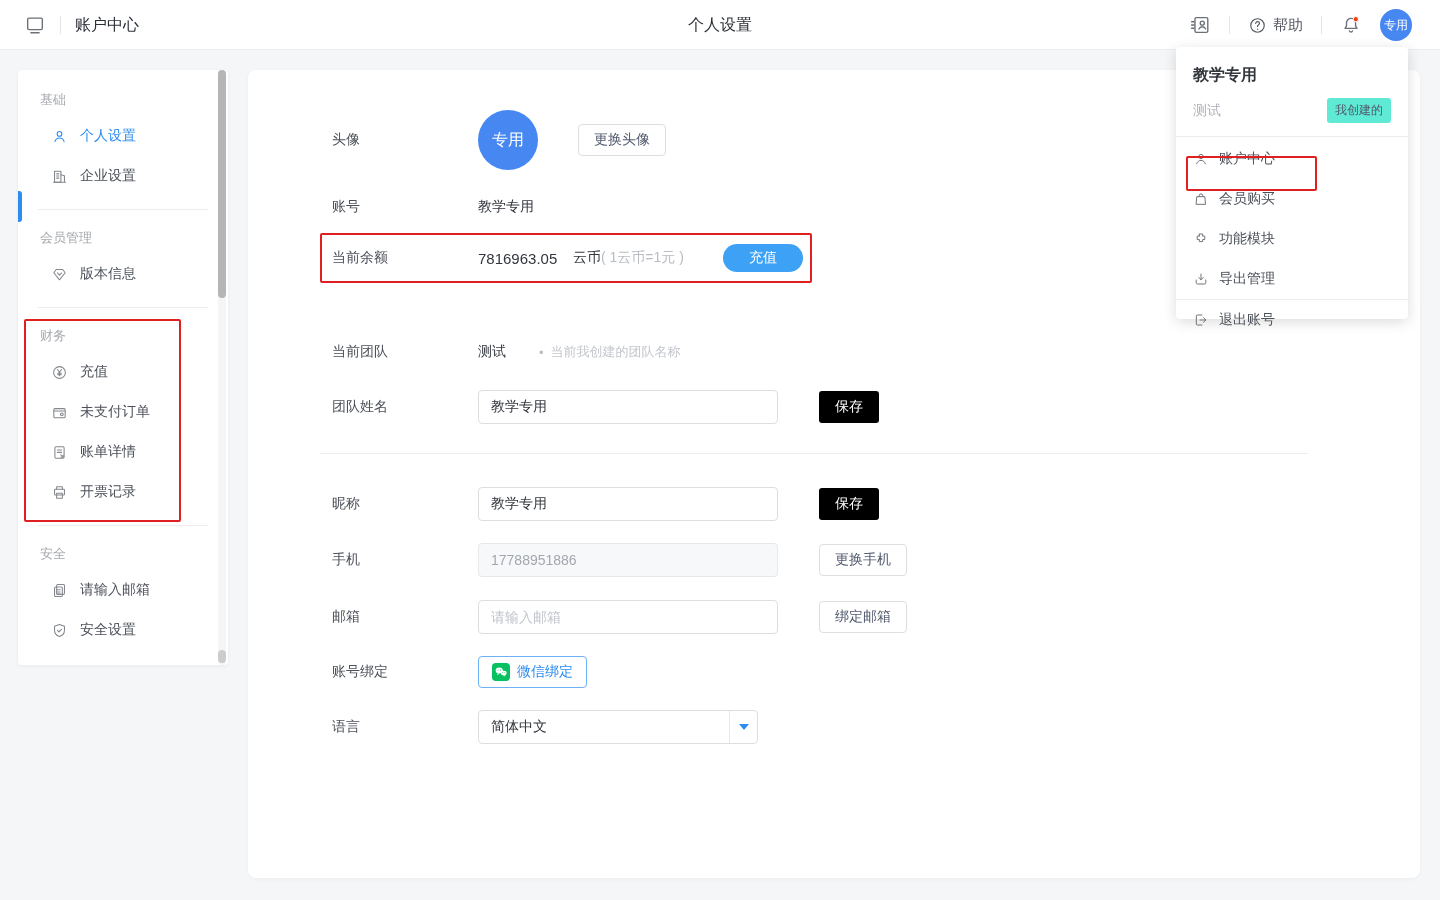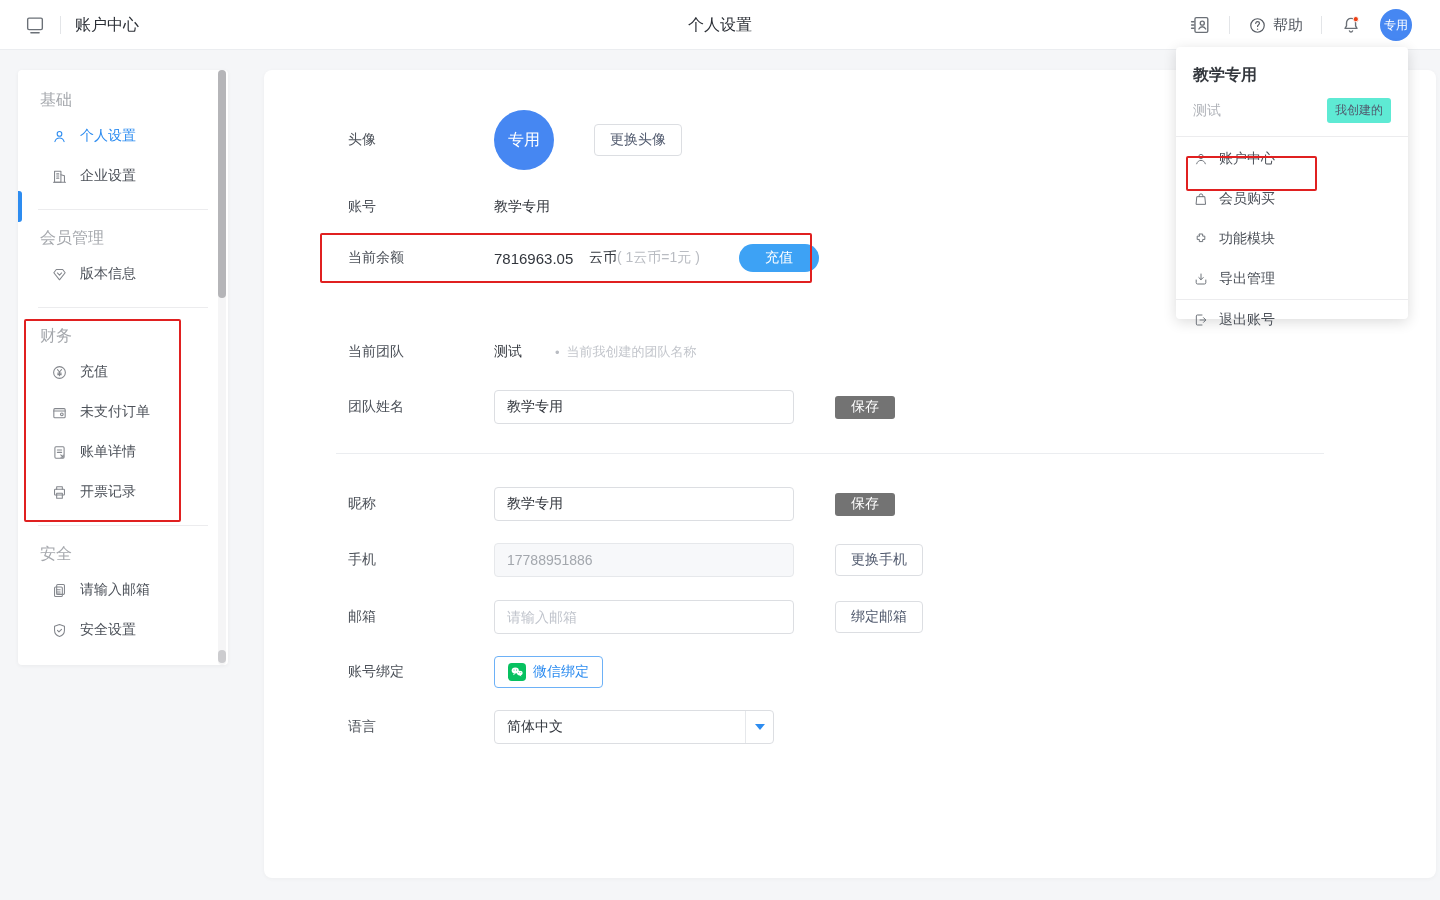--- a/index.html
+++ b/index.html
@@ -31,56 +31,56 @@
     width:32px; height:32px; border-radius:50%; background:#4687f2; color:#fff;
     font-size:12px; display:flex; align-items:center; justify-content:center; cursor:pointer;
   }
 
   
   .sidebar {
     position:absolute; left:18px; top:70px; width:210px; height:595px;
     background:#fff; border-radius:4px; box-shadow:0 1px 4px rgba(0,0,0,.05);
     padding-top:18px; z-index:5;
   }
-  .s-title { height:24px; line-height:24px; padding-left:22px; font-size:16px; color:#a5a8ad; }
+  .s-title { height:24px; line-height:24px; padding-left:22px; font-size:13px; color:#a5a8ad; }
   .s-item {
     height:40px; display:flex; align-items:center; gap:12px; padding-left:33px;
     font-size:14px; color:#4c5159; cursor:pointer; position:relative;
   }
   .s-item svg { width:17px; height:17px; color:#84878d; flex:0 0 auto; }
   .s-item.active { color:#2d8cf0; }
   .s-item.active svg { color:#2d8cf0; }
   .active-bar {
     position:absolute; left:0; top:121px; width:4px; height:31px;
     background:#2d8cf0; border-radius:0 3px 3px 0;
   }
   .s-div { height:1px; background:#ececee; margin:13px 20px 16px 20px; }
   .s-gap4 { height:4px; }
   .s-scroll-track { position:absolute; right:2px; top:0; width:8px; height:595px; background:#f5f5f6; border-radius:4px; }
   .s-scroll-thumb { position:absolute; right:2px; top:0; width:8px; height:228px; background:#b5b5b8; border-radius:4px; cursor:pointer; }
   .s-scroll-end { position:absolute; right:2px; bottom:2px; width:8px; height:13px; background:#cccccf; border-radius:4px; }
 
   
   .main-card {
-    position:absolute; left:264px; top:70px; width:1172px; height:808px;
+    position:absolute; left:248px; top:70px; width:1172px; height:808px;
     background:#fff; border-radius:8px; box-shadow:0 1px 4px rgba(0,0,0,.04); z-index:4;
   }
   .row { position:absolute; left:84px; display:flex; align-items:center; }
   .row .label { width:146px; font-size:14px; color:#4c5159; flex:0 0 auto; }
   .val { font-size:14px; color:#32363d; }
   .big-avatar {
     width:60px; height:60px; border-radius:50%; background:#4687f2; color:#fff;
     font-size:16px; display:flex; align-items:center; justify-content:center;
   }
   .btn-plain {
     height:32px; padding:0 15px; background:#fff; border:1px solid #dcdee2; border-radius:4px;
     font-size:14px; color:#515a6e; cursor:pointer; font-family:inherit;
   }
   .btn-primary {
-    height:23px; padding:0 16px; background:#737373; border:none; border-radius:3px;
+    height:32px; padding:0 16px; background:#000000; border:none; border-radius:3px;
     font-size:14px; color:#fff; cursor:pointer; font-family:inherit;
   }
   .btn-pill {
     position:absolute; left:391px; height:28px; width:80px; background:#3da2f5; border:none;
     border-radius:14px; font-size:14px; color:#fff; cursor:pointer; font-family:inherit;
   }
   .balance-num { font-size:15px; color:#32363d; width:95px; }
   .balance-unit { font-size:14px; color:#32363d; }
   .balance-note { font-size:14px; color:#b9bcc2; }
   .hint { font-size:13px; color:#c3c6cc; margin-left:33px; display:flex; align-items:center; gap:7px; }

